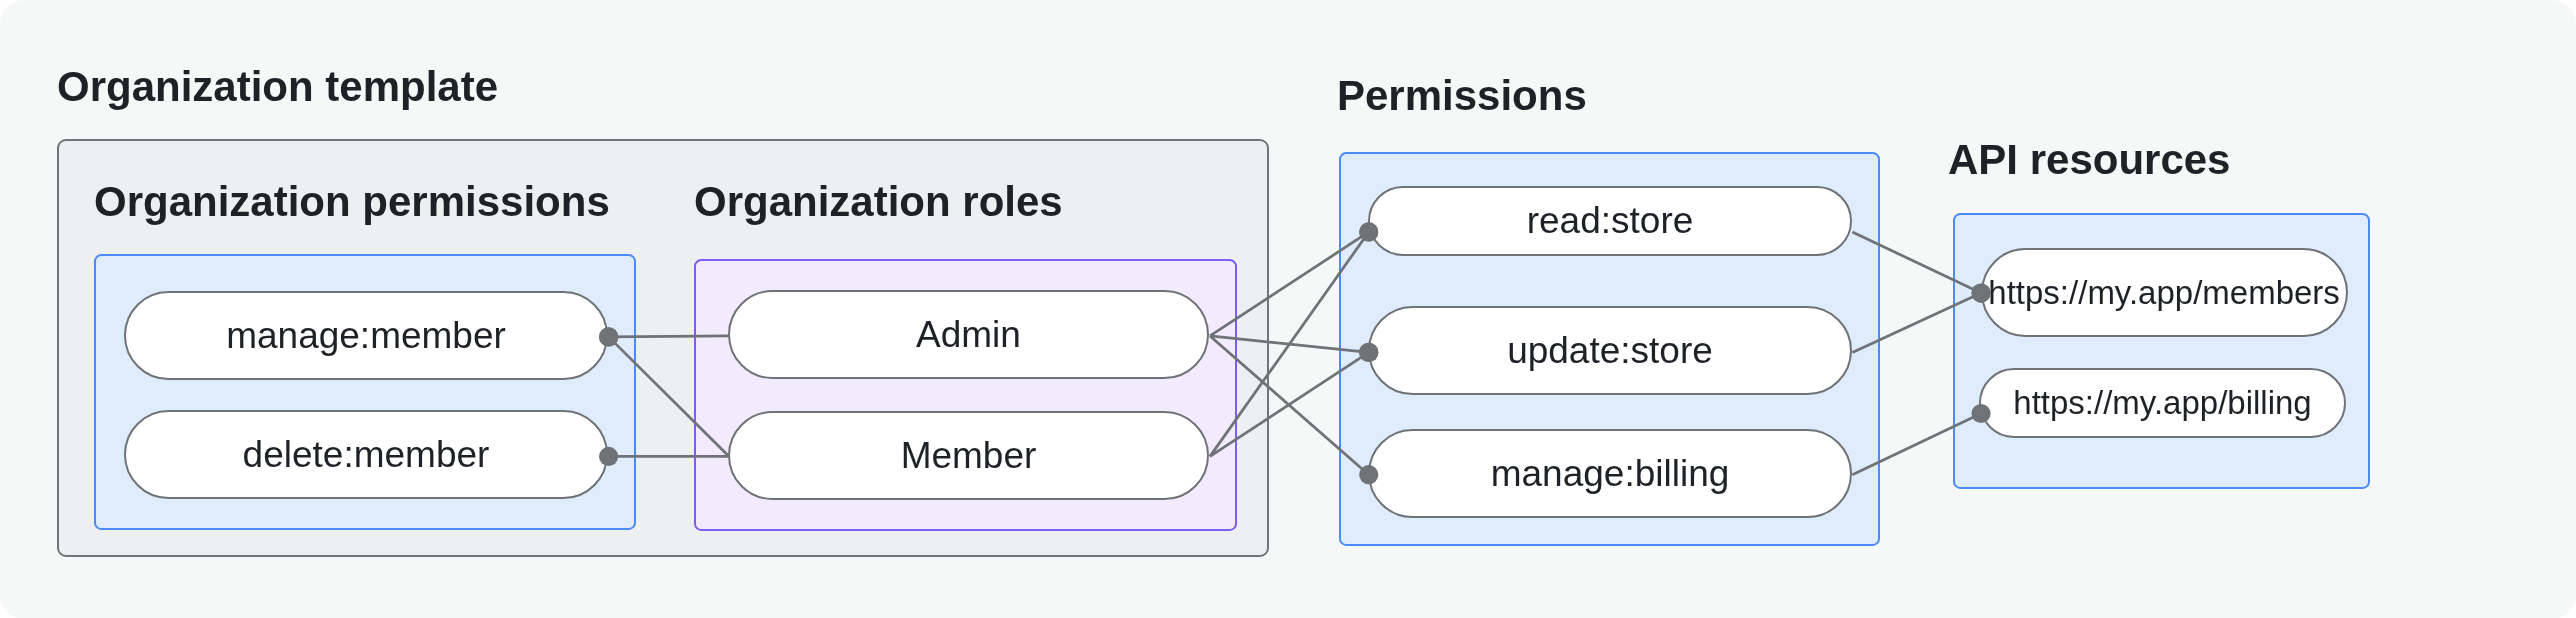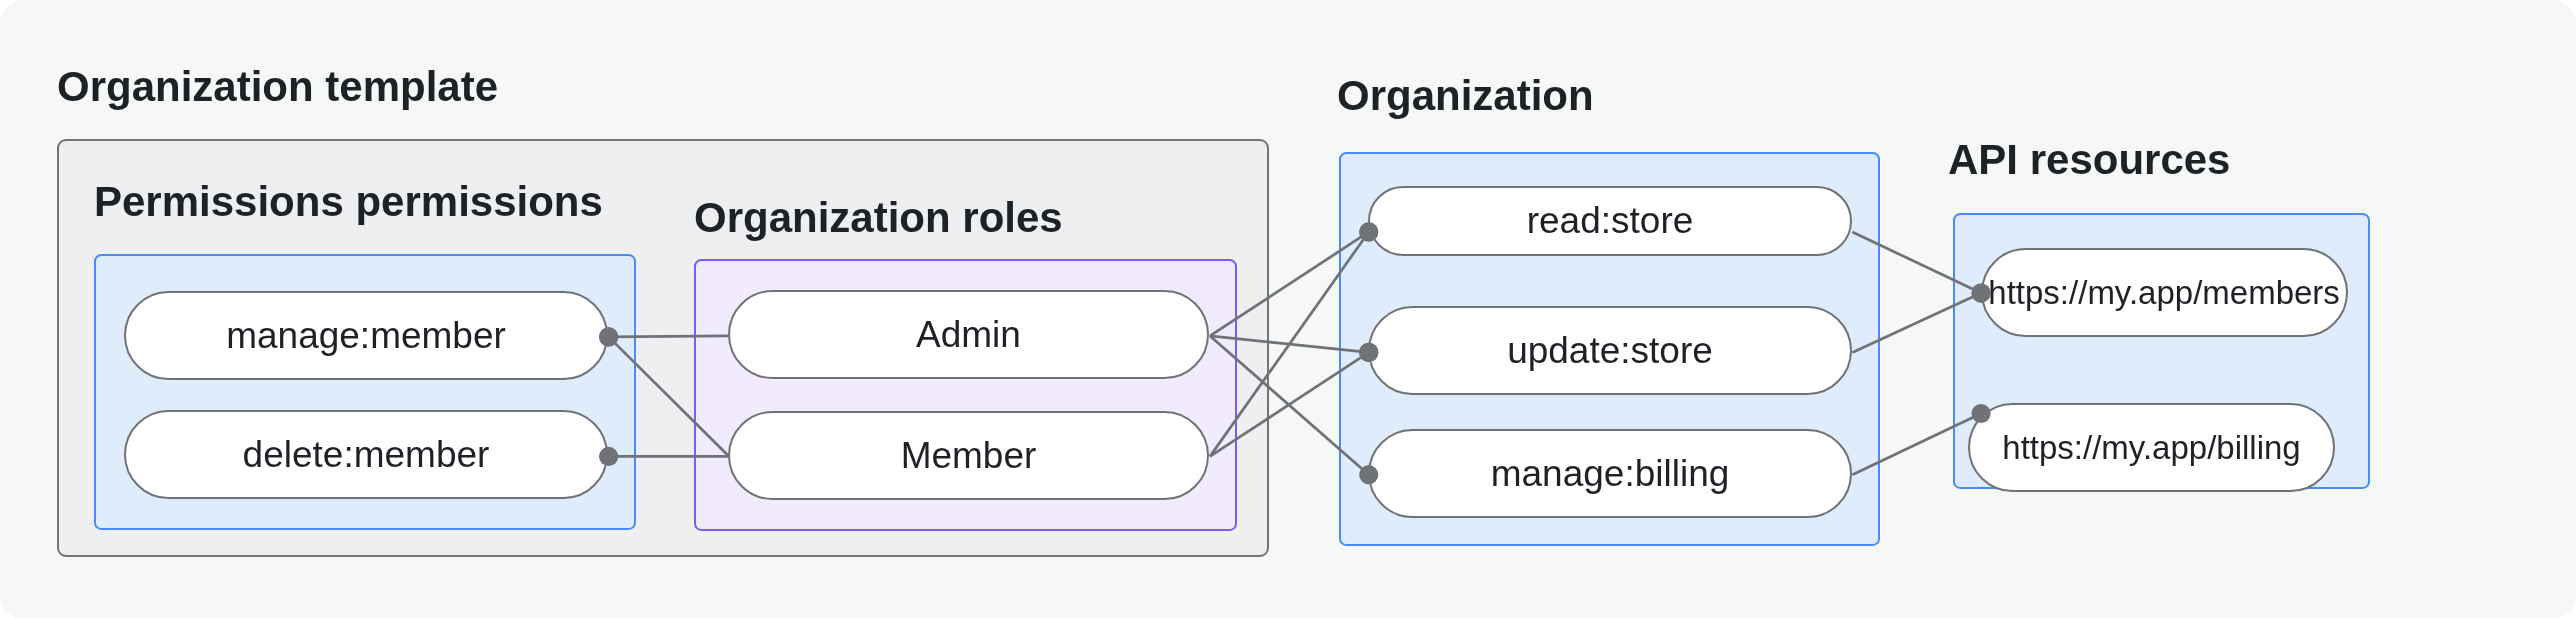--- a/index.html
+++ b/index.html
@@ -71,48 +71,48 @@
 </style>
 </head>
 <body>
 
 <div id="canvas" style="--background: #f6f7f7; --panel-fill: #eeeff0; --panel-border: #717478; --blue-fill: #dfecfc; --blue-border: #4b8bf8; --purple-fill: #f1ebfd; --purple-border: #7c5cf1; --pill-fill: #ffffff; --line: #6f7276; --text: #1e2227;">
 
   <div class="title" style="left:57px; top:64px;">Organization template</div>
 
   <div class="panel" style="left:57px; top:139px; width:1212px; height:418px;">
 
-    <div class="title" style="left:35px; top:38px;">Permissions permissions</div>
+    <div class="title" style="left:35px; top:38px;">Organization permissions</div>
 
-    <div class="title" style="left:635px; top:54px;">Organization roles</div>
+    <div class="title" style="left:635px; top:38px;">Organization roles</div>
 
     <div class="group-box blue" style="left:35px; top:113px; width:542px; height:276px;">
       <div class="pill" style="left:28px; top:35px;  width:484px; height:89px;">manage:member</div>
       <div class="pill" style="left:28px; top:154px; width:484px; height:89px;">delete:member</div>
     </div>
 
     <div class="group-box purple" style="left:635px; top:118px; width:543px; height:272px;">
       <div class="pill" style="left:32px; top:29px;  width:481px; height:89px;">Admin</div>
       <div class="pill" style="left:32px; top:150px; width:481px; height:89px;">Member</div>
     </div>
   </div>
 
-  <div class="title" style="left:1337px; top:73px;">Organization</div>
+  <div class="title" style="left:1337px; top:73px;">Permissions</div>
 
   <div class="group-box blue" style="left:1339px; top:152px; width:541px; height:394px;">
     <div class="pill" style="left:27px; top:32px;  width:484px; height:70px;">read:store</div>
     <div class="pill" style="left:27px; top:152px; width:484px; height:89px;text-align:center;">update:store</div>
     <div class="pill" style="left:27px; top:275px; width:484px; height:89px;">manage:billing</div>
   </div>
 
   <div class="title" style="left:1948px; top:137px;">API resources</div>
 
   <div class="group-box blue" style="left:1953px; top:213px; width:417px; height:276px;">
     <div class="pill url" style="left:25.6px; top:33px;  width:367px; height:89px;">https://my.app/members</div>
-    <div class="pill url" style="left:13px; top:153px; width:367px; height:89px;margin-top:35px;">https://my.app/billing</div>
+    <div class="pill url" style="left:24px; top:153px; width:367px; height:70px;">https://my.app/billing</div>
   </div>
 
   <svg id="edge-layer" viewBox="0 0 2823 678">
       <line x1="667" y1="369" x2="799" y2="368" stroke="#6f7276" stroke-width="3"></line>
       <circle cx="667" cy="369" r="10.5" fill="#6f7276"></circle>
       <line x1="667" y1="369" x2="799" y2="500" stroke="#6f7276" stroke-width="3"></line>
       <circle cx="667" cy="369" r="10.5" fill="#6f7276"></circle>
       <line x1="667" y1="500" x2="799" y2="500" stroke="#6f7276" stroke-width="3"></line>
       <circle cx="667" cy="500" r="10.5" fill="#6f7276"></circle>
       <line x1="1326" y1="368" x2="1500" y2="254" stroke="#6f7276" stroke-width="3"></line>

